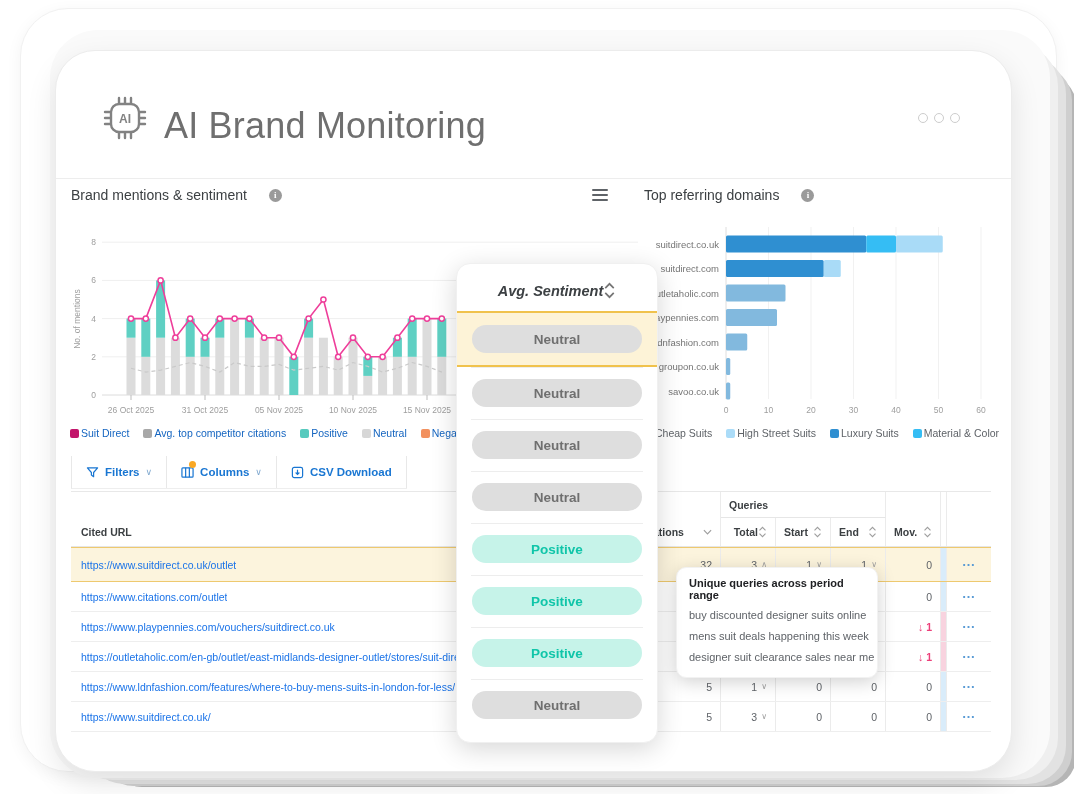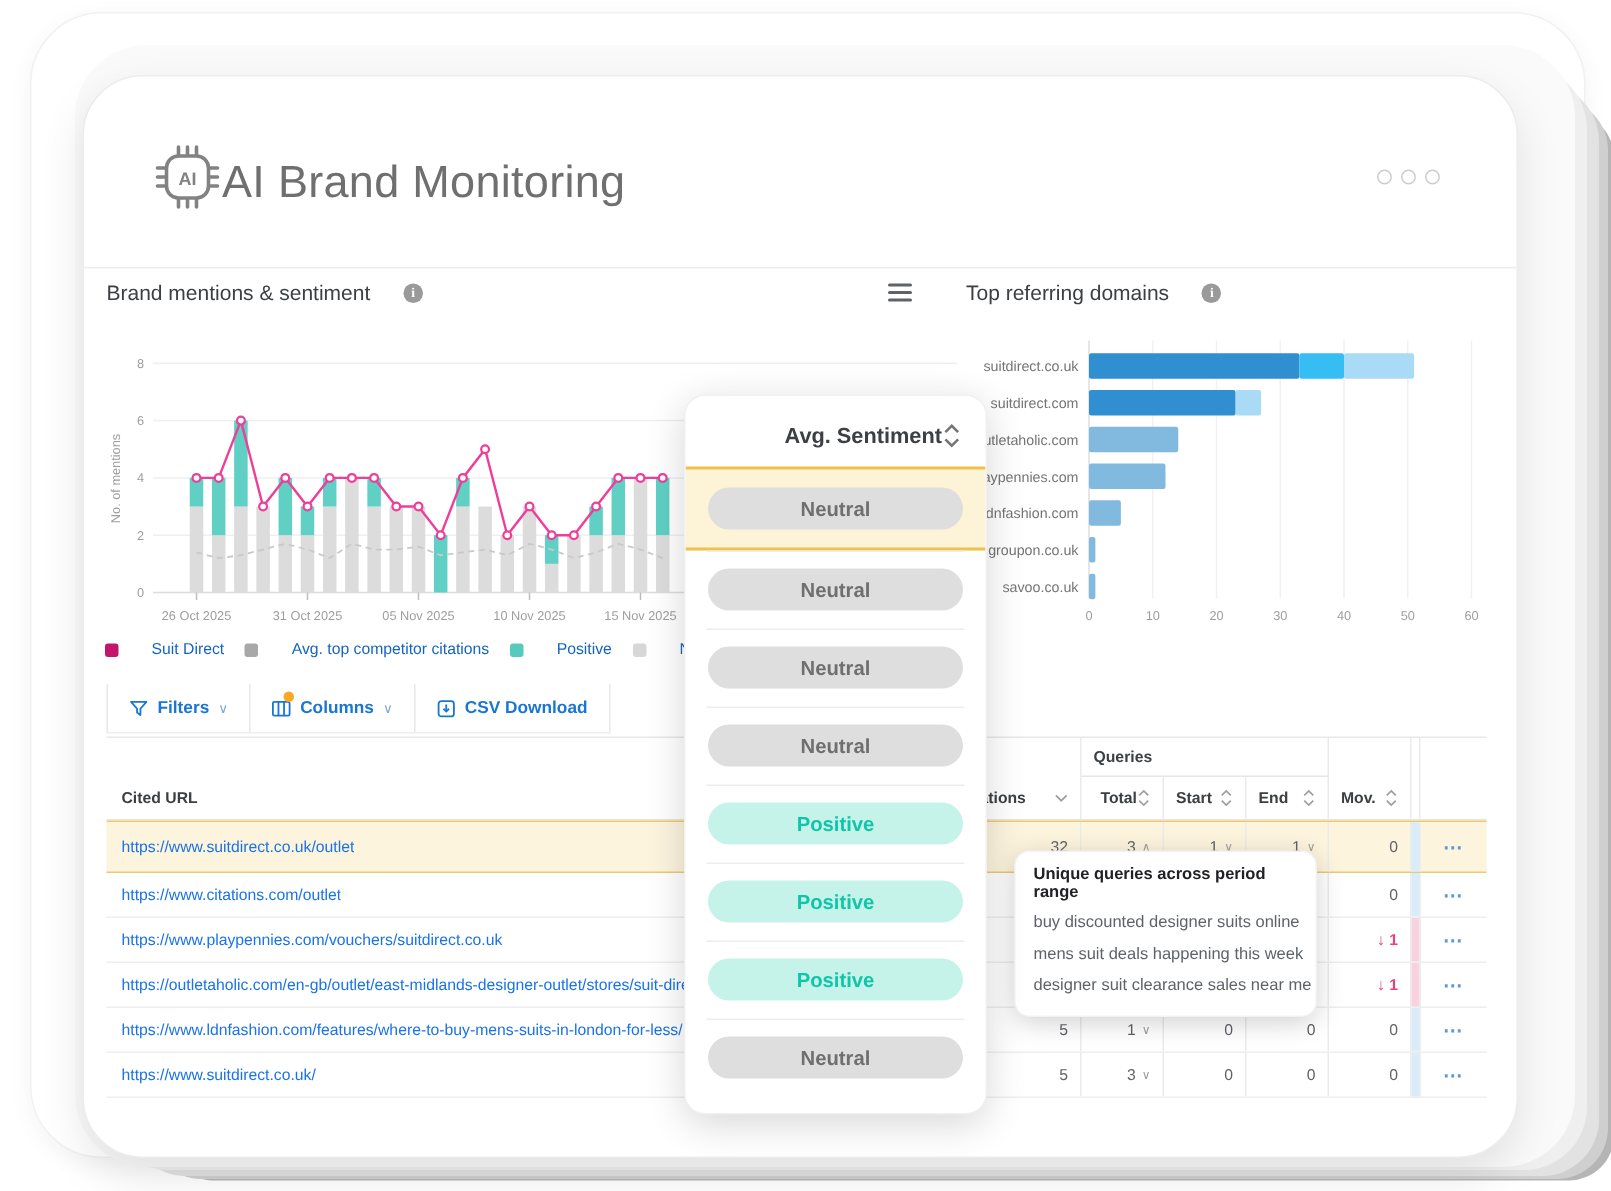--- a/index.html
+++ b/index.html
@@ -9,36 +9,36 @@
   
   .back-a{left:20px;top:8px;width:1035px;height:762px;border-radius:48px;background:#fff;
           border:1px solid #f1f1f1;box-shadow:0 4px 16px rgba(0,0,0,.05);}
   .deck{left:50px;top:30px;width:1000px;height:748px;border-radius:48px;background:#fafafa;
         box-shadow:14px 8px 0 -6px #efefef,26px 16px 0 -10px #e2e2e2,36px 22px 0 -14px #cfcfcf,44px 27px 0 -18px #b5b5b5;}
 
   
   .card{left:55px;top:50px;width:955px;height:720px;background:#fff;border-radius:40px;
         border:1px solid #ececec;box-shadow:0 12px 30px rgba(0,0,0,.10);overflow:hidden;}
 
-  .page-title{left:92px;top:54px;font-size:30px;color:#6f6f6f;letter-spacing:.2px;}
+  .page-title{left:108px;top:54px;font-size:36px;color:#6f6f6f;letter-spacing:.2px;}
   .dots{left:862px;top:62px;display:flex;gap:6px;}
   .dots i{width:8px;height:8px;border:1.5px solid #cdcdcd;border-radius:50%;display:block;}
   .hdr-divider{left:0;top:127px;width:955px;height:1px;background:#ededed;}
 
   .sec-title{font-size:14px;color:#3c4043;display:flex;align-items:center;gap:22px;}
   .info{width:13px;height:13px;border-radius:50%;background:#9a9a9a;color:#fff;font-size:9px;font-weight:bold;
         display:inline-flex;align-items:center;justify-content:center;font-family:"Liberation Serif",serif;}
   .burger{left:536px;top:138px;width:16px;display:flex;flex-direction:column;gap:3px;cursor:pointer;}
   .burger i{height:2px;background:#5f6368;display:block;border-radius:1px;}
 
   svg text.tick{font-family:"Liberation Sans",sans-serif;font-size:8.5px;fill:#9e9e9e;}
   svg text.cat{font-family:"Liberation Sans",sans-serif;font-size:9.5px;fill:#757575;}
 
   .legend{display:flex;gap:14px;align-items:center;font-size:10.5px;white-space:nowrap;}
-  .legend .li{display:flex;align-items:center;gap:22px;}
+  .legend .li{display:flex;align-items:center;gap:2px;}
   .legend .sw{width:9px;height:9px;border-radius:2px;display:inline-block;}
   .legend.blue{color:#1565c0;}
   .legend.gray{color:#5f6368;}
 
   
   .toolbar{left:15px;top:405px;height:32px;display:inline-flex;align-items:stretch;
            border-left:1px solid #e8e8e8;border-bottom:1px solid #eeeeee;}
   .tb-btn{display:flex;align-items:center;gap:6px;padding:0 14px;border-right:1px solid #e8e8e8;
           color:#1976d2;font-size:11.5px;font-weight:bold;cursor:pointer;position:relative;}
   .tb-chev{color:#7fa8cf;font-size:9px;font-weight:normal;}
@@ -62,21 +62,21 @@
   .strip{padding:0;border-right:1px solid #ebebeb;}
   .strip.b{background:#d9ecfa;}
   .strip.p{background:#f8d3df;}
   .mov-down{color:#ec407a;font-weight:bold;}
   .actions{justify-content:center;color:#5a9bd5;font-weight:bold;font-size:13px;letter-spacing:1px;cursor:pointer;}
   .unfold{display:inline-block;}
 
   
   .popup{left:400px;top:212px;width:200px;height:478px;background:#fff;border-radius:14px;z-index:10;
          box-shadow:0 6px 26px rgba(0,0,0,.16);border:1px solid #f0f0f0;overflow:hidden;}
-  .popup-head{display:flex;align-items:center;justify-content:flex-end;padding:18px 16px 12px 16px;}
+  .popup-head{display:flex;align-items:center;justify-content:center;padding:18px 16px 12px 16px;font-style:italic;}
   .popup-title{font-size:14.5px;font-weight:bold;color:#3c4043;}
   .p-row{height:52px;display:flex;align-items:center;justify-content:center;position:relative;}
   .p-row + .p-row::before{content:'';position:absolute;top:0;left:14px;right:14px;height:1px;background:#ededed;}
   .p-row.hl{background:#fdf3d7;border-top:2px solid #f0c24c;border-bottom:2px solid #f0c24c;}
   .p-row.hl::before{display:none;}
   .pill{width:170px;height:28px;border-radius:14px;display:flex;align-items:center;justify-content:center;
         font-size:13.5px;font-weight:bold;}
   .pill.neutral{background:#dedede;color:#6f6f6f;}
   .pill.positive{background:#c6f3e9;color:#10c5a9;}
 
@@ -264,20 +264,38 @@
       </span>
     <span class="li">
         <i class="sw" style="background: rgb(215, 215, 215);"></i>
         <span>Neutral</span>
       </span>
     <span class="li">
         <i class="sw" style="background: rgb(242, 145, 95);"></i>
         <span>Negative</span>
       </span>
   </div>
+  <div class="abs legend gray" style="left:588px;top:376px">
+    <span class="li">
+        <i class="sw" style="background: rgb(127, 178, 215);"></i>
+        <span>Cheap Suits</span>
+      </span>
+    <span class="li">
+        <i class="sw" style="background: rgb(171, 220, 248);"></i>
+        <span>High Street Suits</span>
+      </span>
+    <span class="li">
+        <i class="sw" style="background: rgb(47, 143, 209);"></i>
+        <span>Luxury Suits</span>
+      </span>
+    <span class="li">
+        <i class="sw" style="background: rgb(53, 189, 244);"></i>
+        <span>Material &amp; Color</span>
+      </span>
+  </div>
 
   <div class="abs toolbar">
     <div class="tb-btn">
       <svg width="13" height="13" viewBox="0 0 14 14">
           <path d="M1.5 2 h11 l-4.3 5 v4.5 l-2.4 -1.8 v-2.7 z" fill="none" stroke="#1976d2" stroke-width="1.3" stroke-linejoin="round"></path>
         </svg>
       <span>Filters</span>
         <span class="tb-chev">∨</span>
     </div>
     <div class="tb-btn">

